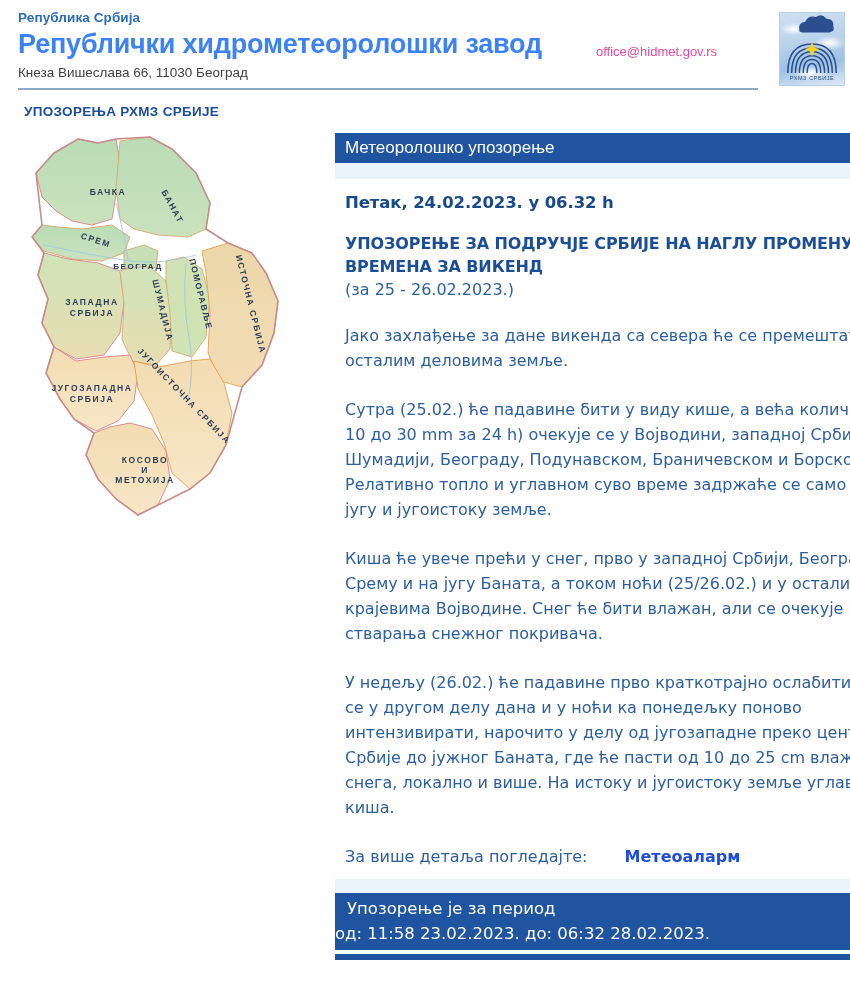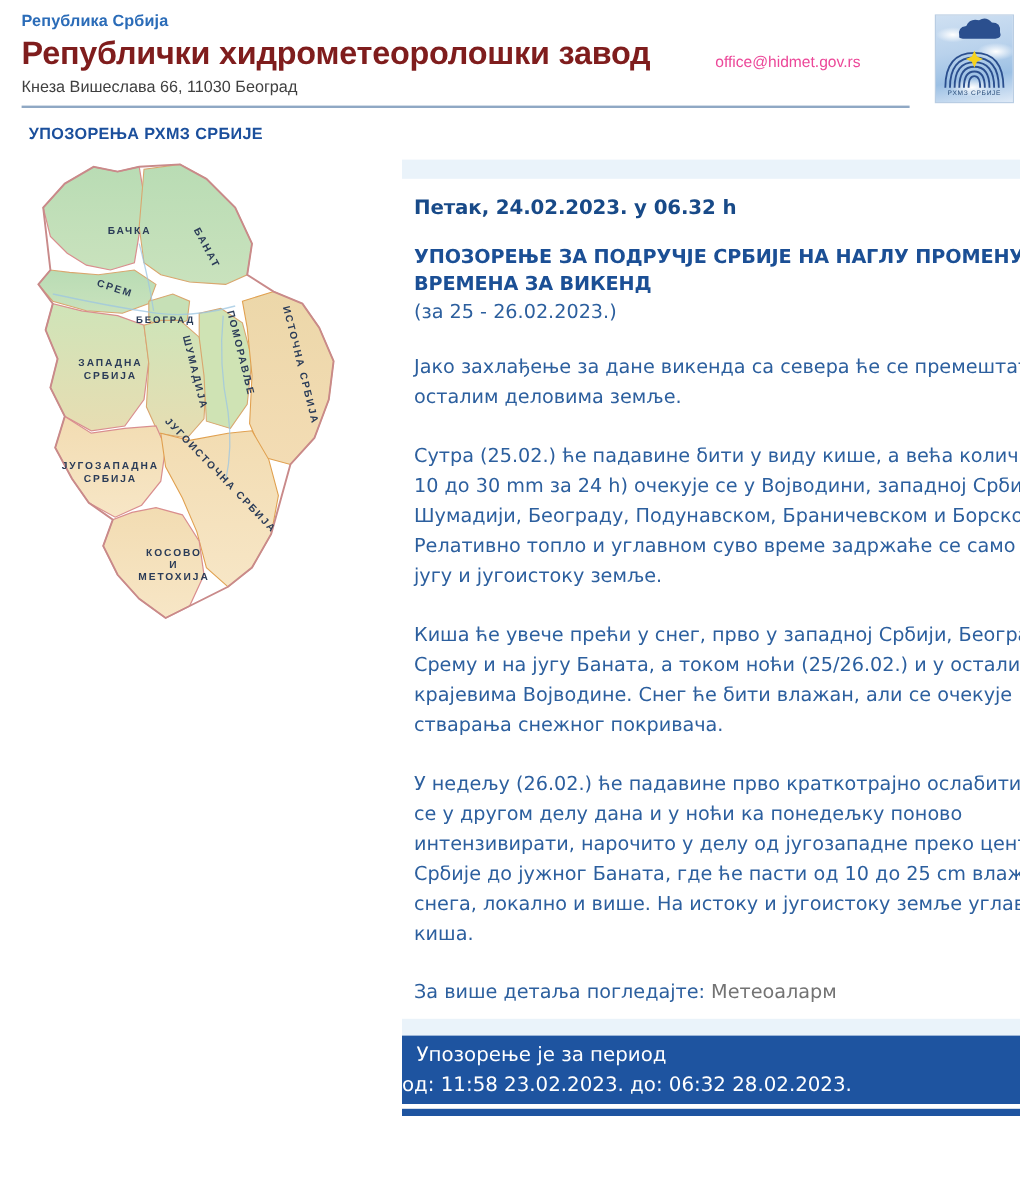--- a/index.html
+++ b/index.html
@@ -23,21 +23,21 @@
     font-size: 13.5px;
     font-weight: 700;
     color: #2b6cb8;
     letter-spacing: .1px;
     line-height: 16px;
   }
   .hdr-institute {
     font-family: "Liberation Sans", sans-serif;
     font-size: 27px;
     font-weight: 700;
-    color: #7f1d1d;
+    color: #3b82f6;
     line-height: 34px;
     letter-spacing: -.2px;
     margin-top: 1px;
   }
   .hdr-address {
     font-family: "Liberation Sans", sans-serif;
     font-size: 13.5px;
     font-weight: 400;
     color: #404040;
     line-height: 18px;
@@ -179,23 +179,24 @@
     margin: 0 0 24px 0;
     white-space: pre-line;
   }
   .more-line {
     font-size: 16px;
     line-height: 25px;
     color: #2c5f9e;
     margin: 0 0 10px 0;
   }
   .more-line .ma-link {
-    font-weight: 400;
-    color: #737373;
+    font-weight: 700;
+    color: #1d4ed8;
     text-decoration: none;
+    margin-left: 32px;
   }
   .period-gap {
     background: #eaf3fa;
     height: 14px;
     width: 515px;
     margin-left: -10px;
   }
   .period-bar {
     background: #1e54a0;
     color: #ffffff;
@@ -322,20 +323,21 @@
           <text x="72" y="269" font-size="8.5" text-anchor="middle" class="map-label">СРБИЈА</text>
           <text x="125" y="330" font-size="8.5" text-anchor="middle" class="map-label">КОСОВО</text>
           <text x="125" y="340" font-size="8.5" text-anchor="middle" class="map-label">И</text>
           <text x="125" y="350" font-size="8.5" text-anchor="middle" class="map-label">МЕТОХИЈА</text>
         </g>
     </svg>
   </div>
 
   <div class="panel">
 
+    <div class="panel-titlebar">Метеоролошко упозорење</div>
     <div class="panel-subbar"></div>
 
     <div class="panel-body">
 
       <div class="issue-date">Петак, 24.02.2023. у 06.32 h</div>
 
       <div class="warn-headline">УПОЗОРЕЊЕ ЗА ПОДРУЧЈЕ СРБИЈЕ НА НАГЛУ ПРОМЕНУ ВРЕМЕНА ЗА ВИКЕНД</div>
       <div class="warn-subrange">(за 25 - 26.02.2023.)</div>
 
       <p class="para">Јако захлађење за дане викенда са севера ће се премештати ка осталим деловима земље.</p>

